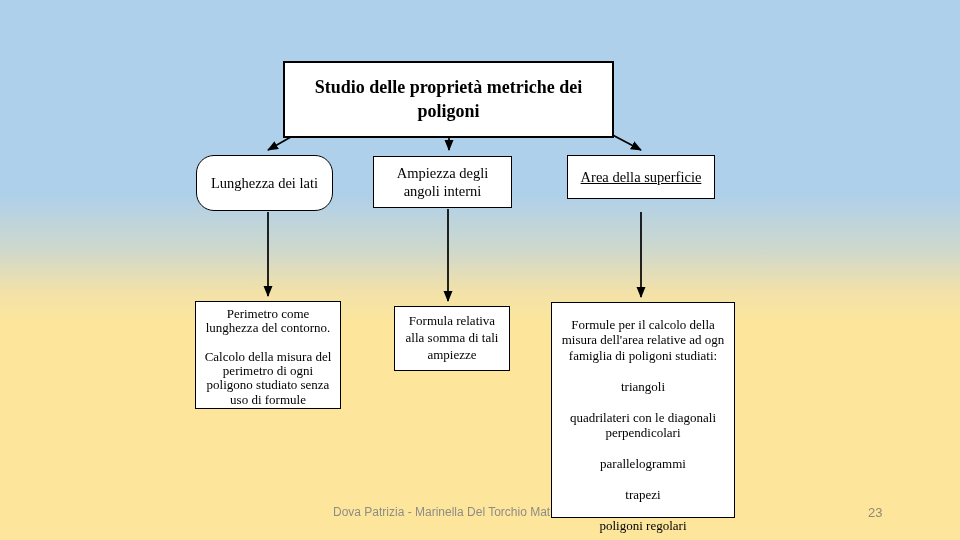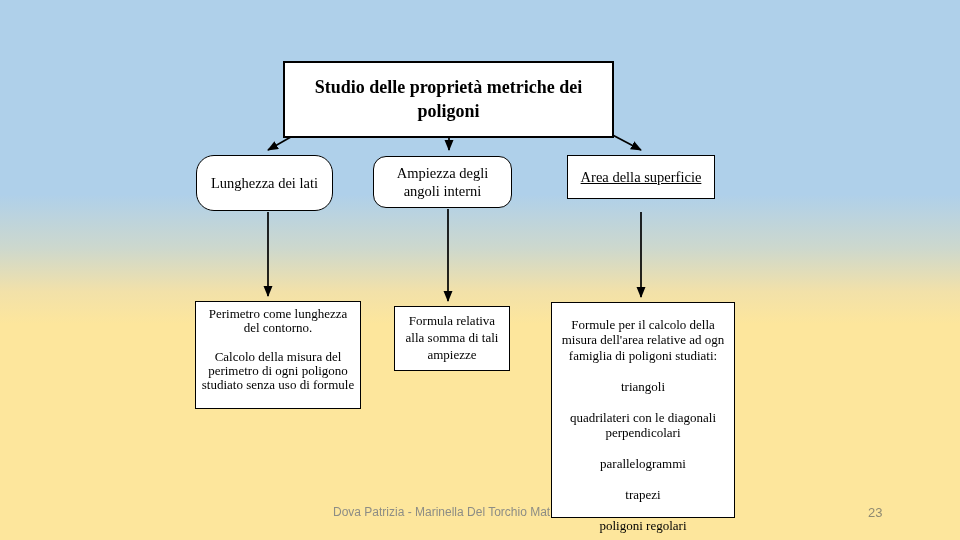--- a/index.html
+++ b/index.html
@@ -40,29 +40,29 @@
     line-height: 1.3;
     padding: 2px 10px;
     margin-top: 46px;
   }
   .fc-mid {
     font-size: 14.5px;
     line-height: 1.25;
     padding: 2px 4px;
   }
   .fc-mid-1 { left: 196px; top: 155px; width: 137px; height: 56px; border-radius: 18px; }
-  .fc-mid-2 { left: 373px; top: 156px; width: 139px; height: 52px; border-radius: 13px; }
+  .fc-mid-2 { left: 373px; top: 156px; width: 139px; height: 52px; }
   .fc-mid-3 { left: 567px; top: 155px; width: 148px; height: 44px; text-decoration: underline; }
   .fc-leaf {
     font-size: 13px;
     line-height: 1.1;
     padding: 3px 4px;
     align-items: flex-start;
   }
-  .fc-leaf-1 { left: 195px; top: 301px; width: 166px; height: 108px; padding-top: 5px; }
+  .fc-leaf-1 { left: 195px; top: 301px; width: 146px; height: 108px; padding-top: 5px; }
   .fc-leaf-2 { left: 394px; top: 306px; width: 116px; height: 65px; line-height: 1.3; align-items: center; }
   .fc-leaf-3 { left: 551px; top: 302px; width: 184px; height: 216px; line-height: 1.19; padding-top: 14px; }
   .footer-credits {
     position: absolute;
     left: 333px; top: 505px;
     font-family: "Liberation Sans", sans-serif;
     font-size: 12px;
     color: #8d8d85;
     z-index: 1;
   }

